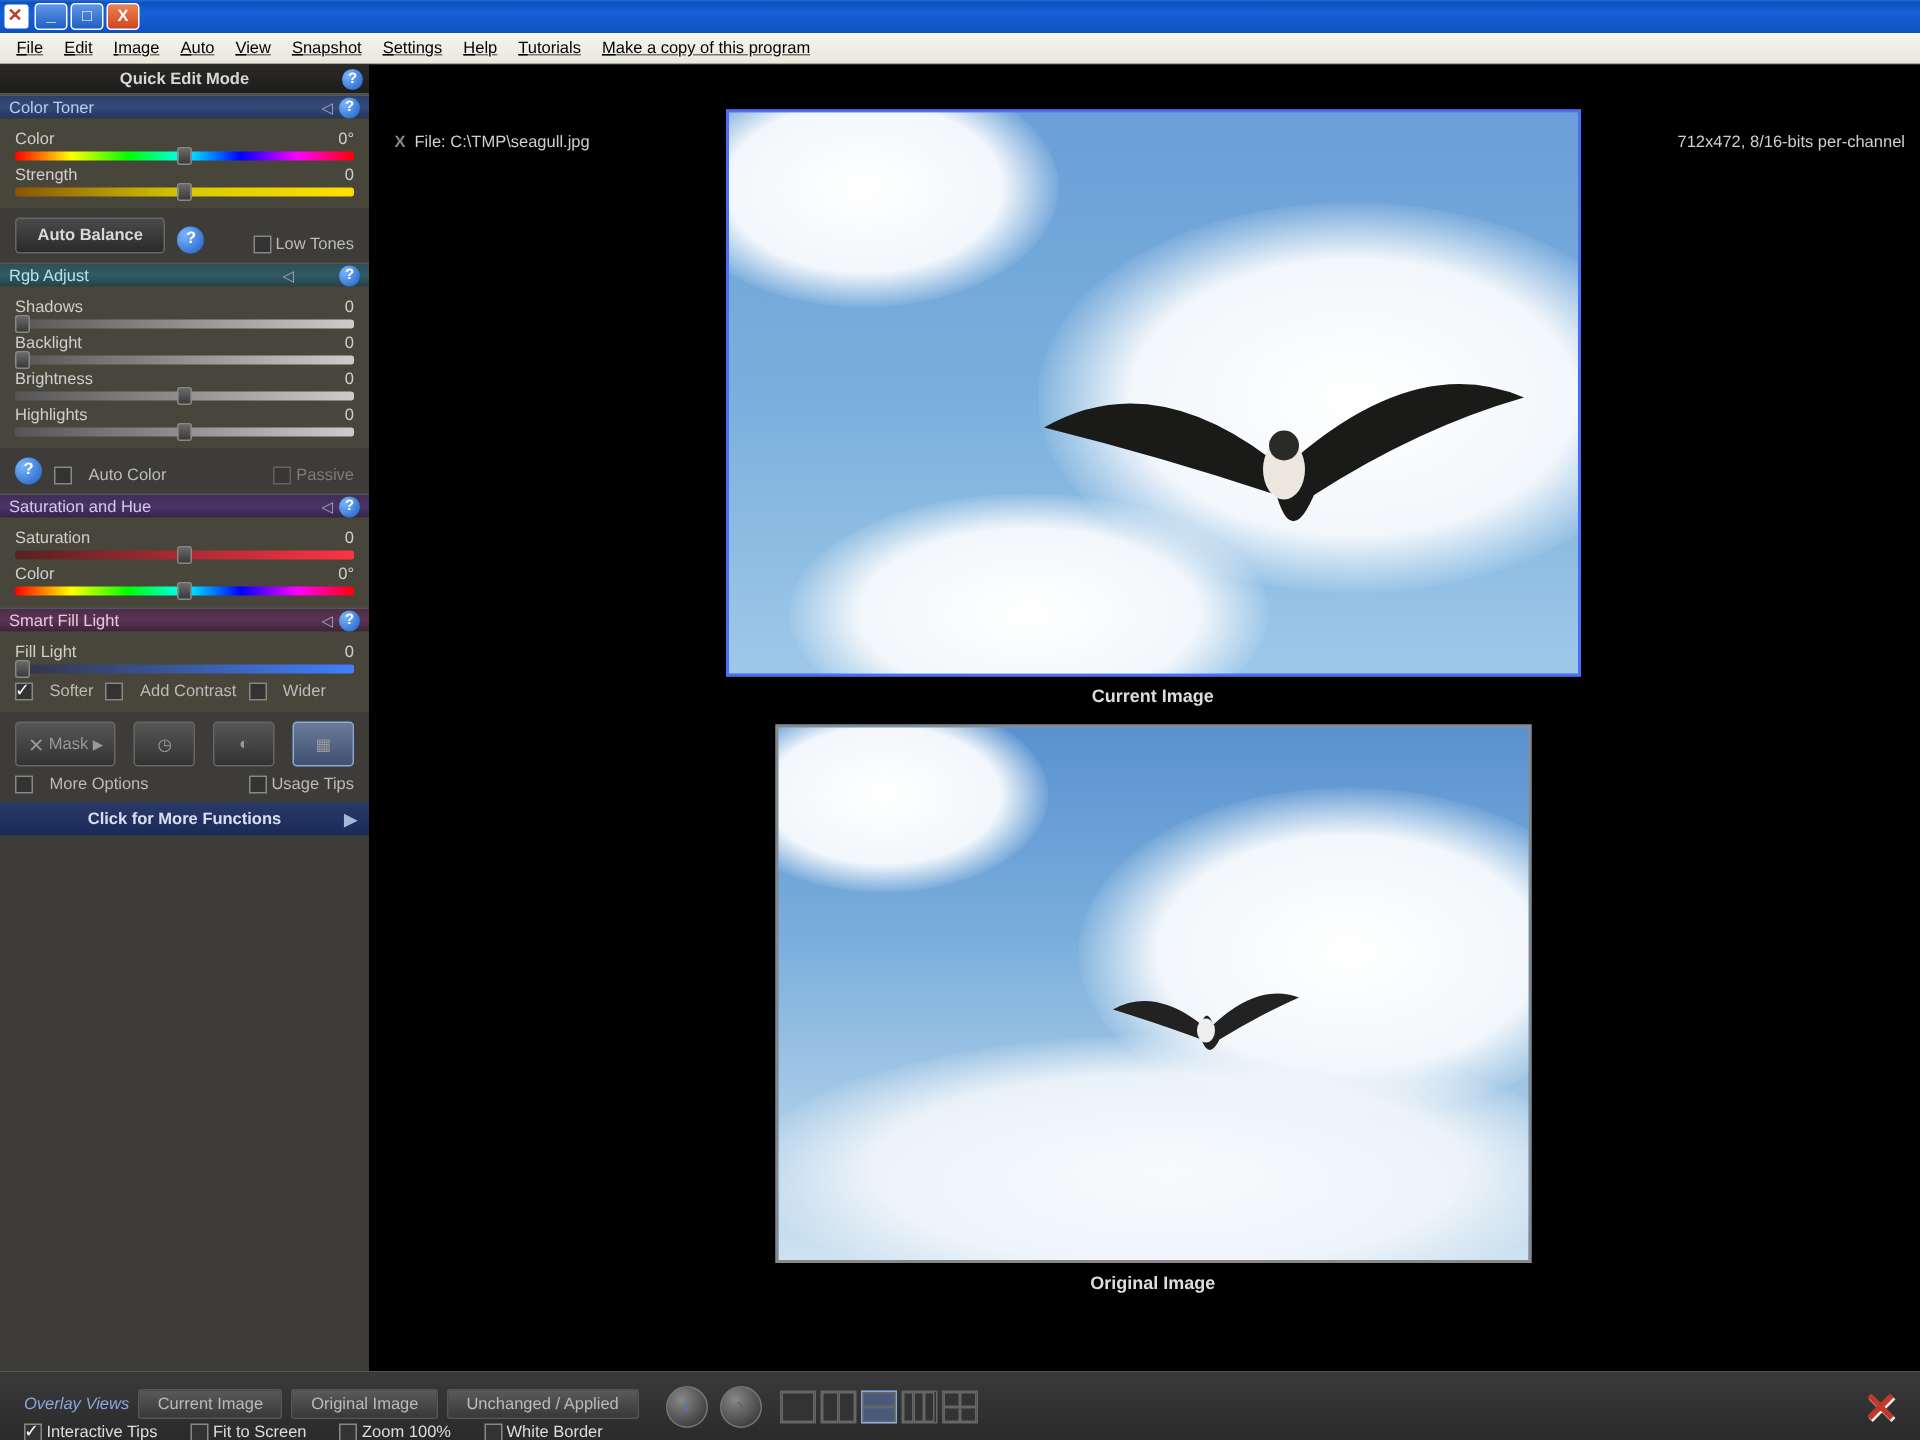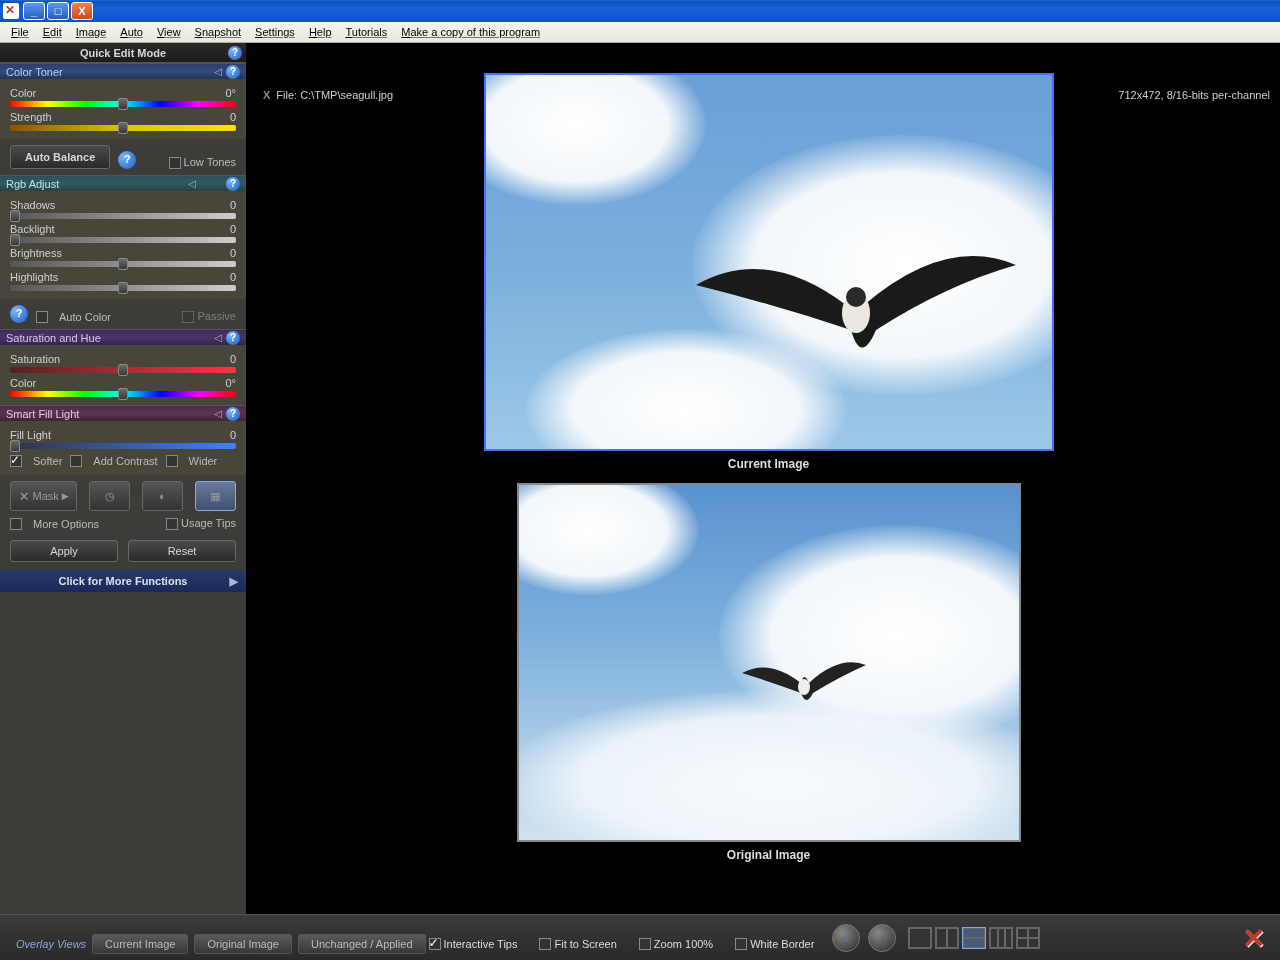--- a/index.html
+++ b/index.html
@@ -89,21 +89,21 @@
 
 .bottom { position:absolute; left:0; right:0; bottom:0; height:46px; background:linear-gradient(#3a3a3a,#2a2a2a); display:flex; align-items:center; color:#ccc; padding-left:6px; border-top:1px solid #555; }
 .zoom-group { width:246px; display:flex; flex-direction:column; align-items:center; gap:2px; }
 .zoom-label-row { display:flex; justify-content:space-between; width:180px; color:#ccc; font-weight:bold; font-size:11px; }
 .zoom-ctrl { display:flex; align-items:center; gap:6px; }
 .round-btn { width:20px; height:20px; border-radius:50%; background:radial-gradient(circle at 30% 30%,#888,#333); border:1px solid #888; display:flex; align-items:center; justify-content:center; color:#ddd; font-weight:bold; }
 .zoom-track { width:130px; height:5px; background:#888; border-radius:2px; position:relative; }
 .zoom-track .slider-thumb { left:24px; }
 .arrow-up { width:0; height:0; border-left:6px solid transparent; border-right:6px solid transparent; border-bottom:9px solid #ccc; }
 
-.overlay-views { display:flex; flex-direction:row; gap:3px; align-items:center; margin-left:10px;margin-top:12px; }
+.overlay-views { display:flex; flex-direction:column; gap:3px; align-items:flex-start; margin-left:10px;margin-top:12px; }
 .ov-row1 { display:flex; align-items:center; gap:6px; }
 .ov-label { color:#8aa6de; font-style:italic; font-size:11px; }
 .ov-btn { background:linear-gradient(#5a5a5a,#383838); border:1px solid #555; border-radius:2px; padding:3px 12px; color:#bbb; font-size:11px; }
 .ov-row2 { display:flex; align-items:center; gap:22px; }
 .ov-chk { display:flex; align-items:center; gap:3px; color:#ddd; }
 
 .nav-btns { display:flex; gap:8px; margin-left:18px; align-items:center; }
 .nav-round { width:28px; height:28px; border-radius:50%; background:radial-gradient(circle at 35% 30%,#888,#2a2a2a); border:1px solid #777; display:flex; align-items:center; justify-content:center; color:#5a74c8; font-size:16px; }
 .layout-btns { display:flex; gap:3px; margin-left:12px; }
 .layout-btn { width:24px; height:22px; border:1px solid #666; background:#333; display:flex; }
@@ -304,24 +304,20 @@
       <div class="tool-btn">◐</div>
       <div class="tool-btn selected">▦</div>
     </div>
 
     <div class="mid-row" style="padding-top:0">
       <span class="chk"></span>
         <span class="chk-label">More Options</span>
       <div style="margin-left:auto"><span class="chk"></span><span class="chk-label">Usage Tips</span></div>
     </div>
 
-    <div class="btn-row">
-      <div class="btn">Apply</div>
-      <div class="btn">Reset</div>
-    </div>
 
     <div class="more-fn">
       <span>Click for More Functions</span>
       <span class="tri">▶</span>
     </div>
   </div>
 
   <div class="content">
     <div class="img-frame top">
       <div class="sky"></div>

